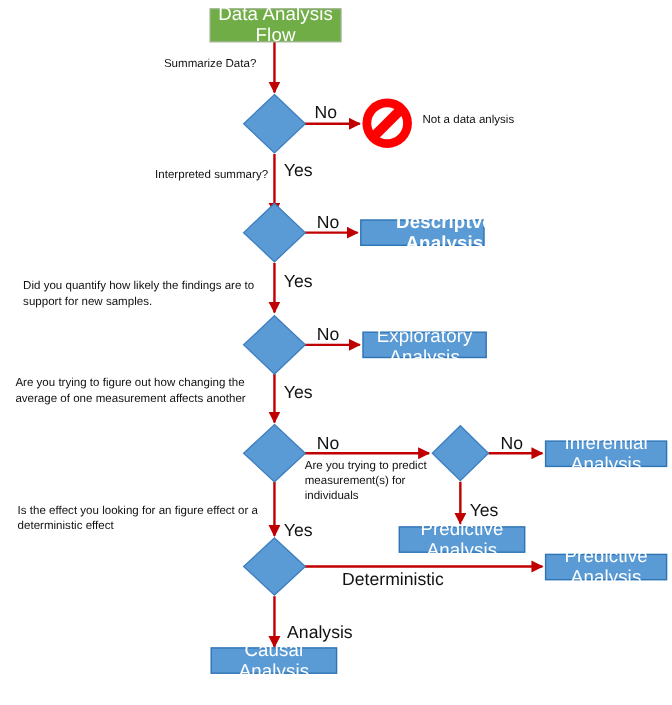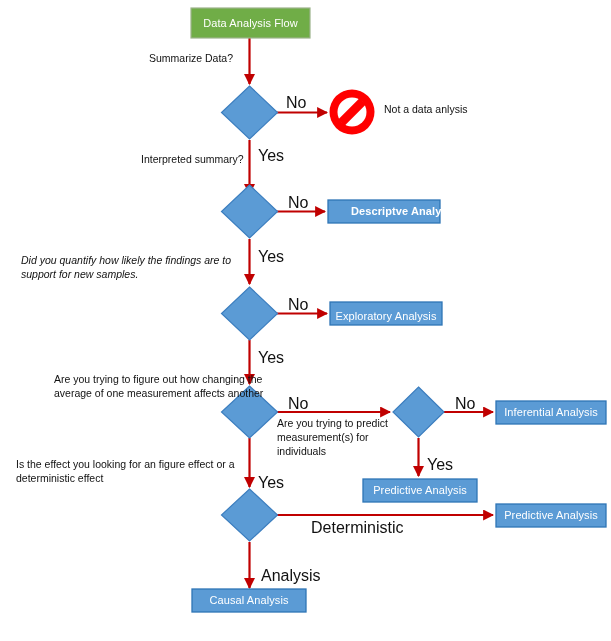--- a/index.html
+++ b/index.html
@@ -22,21 +22,21 @@
     width: 611px;
     height: 641px;
   }
   .node-label {
     position: absolute;
     display: flex;
     align-items: center;
     justify-content: center;
     text-align: center;
     color: #ffffff;
-    font-size: 11px;
+    font-size: 17px;
     letter-spacing: 0.1px;
     pointer-events: none;
     line-height: 1.1;
   }
   .ann {
     position: absolute;
     color: #111111;
     font-size: 10.5px;
     line-height: 1.35;
     white-space: pre-line;
@@ -124,24 +124,24 @@
   <div class="node-label" style="left:363px; top:479px; width:114px; height:23px;">Predictive Analysis</div>
 
   <div class="node-label" style="left:496px; top:504px; width:110px; height:23px;">Predictive Analysis</div>
 
   <div class="node-label" style="left:192px; top:589px; width:114px; height:23px;">Causal Analysis</div>
 
   <div class="ann" style="left:149px; top:51px;">Summarize Data?</div>
 
   <div class="ann" style="left:141px; top:152px;">Interpreted summary?</div>
 
-  <div class="ann" style="left:21px; top:253px; width:230px;font-style:italic;">Did you quantify how likely the findings are to
+  <div class="ann" style="left:21px; top:253px; width:230px;">Did you quantify how likely the findings are to
 support for new samples.</div>
 
-  <div class="ann" style="left:14px; top:372px; width:230px;margin-left:40px;">Are you trying to figure out how changing the
+  <div class="ann" style="left:14px; top:341px; width:230px;">Are you trying to figure out how changing the
 average of one measurement affects another</div>
 
   <div class="ann" style="left:277px; top:416px; width:115px;">Are you trying to predict
 measurement(s) for
 individuals</div>
 
   <div class="ann" style="left:16px; top:457px; width:230px;">Is the effect you looking for an figure effect or a
 deterministic effect</div>
 
   <div class="ann" style="left:384px; top:102px;">Not a data anlysis</div>

